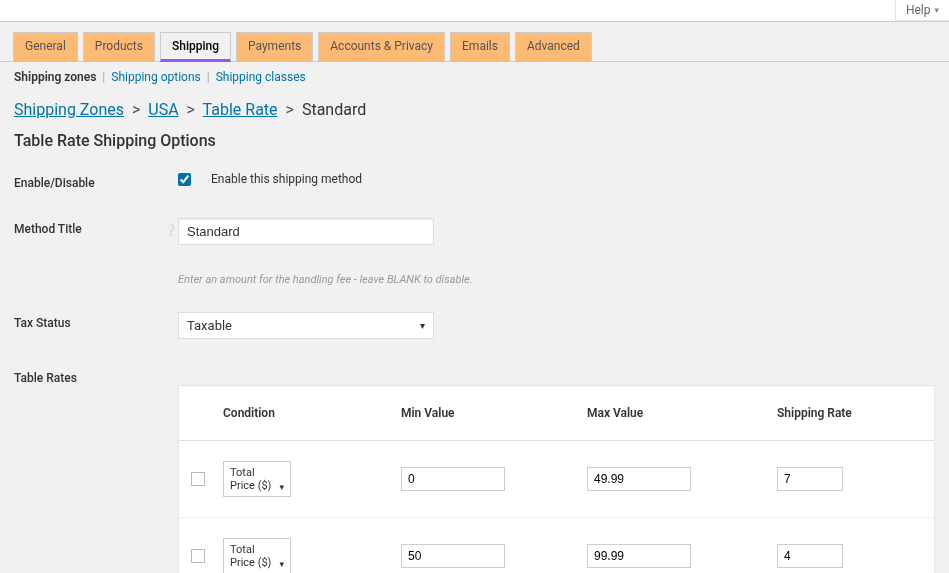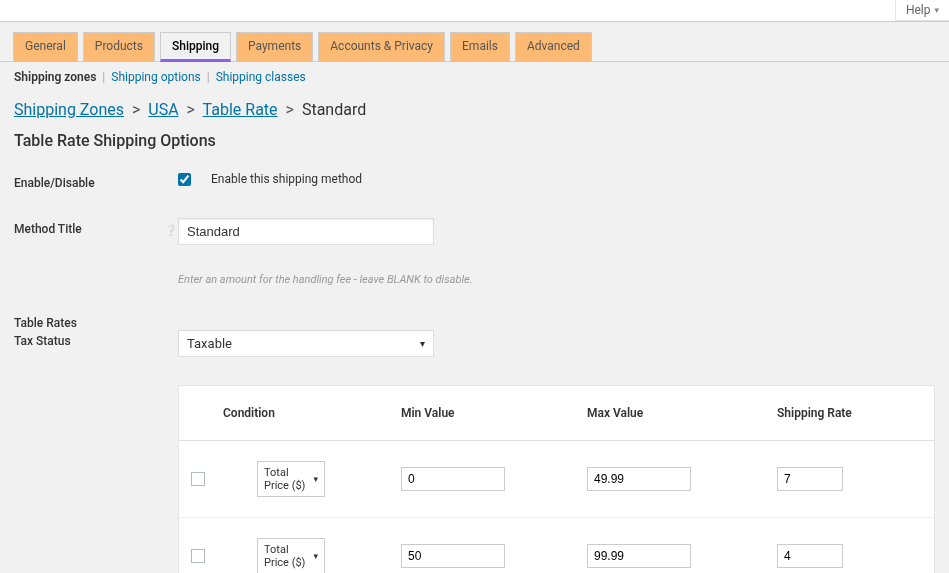--- a/index.html
+++ b/index.html
@@ -167,23 +167,22 @@
 
     .row-checkbox { width: 14px; height: 14px; border: 1px solid #b4b9be; background: #fff; }
 
     .cond-select {
       border: 1px solid #ccc;
       font-size: 11px;
       padding: 4px 6px;
       width: 68px;
       display: flex;
       justify-content: space-between;
-      align-items: center;
-      background: #fff;
-      margin-left: 34px;
+      align-items: flex-end;
+      background: #fff;
     }
     .cond-select::after { content: "▾"; font-size: 9px; }
 
     .cell-input {
       border: 1px solid #ccc;
       font-size: 12px;
       padding: 4px 6px;
       width: 104px;
       background: #fff;
     }
@@ -244,32 +243,32 @@
   <div class="form-row">
     <div class="form-label">Method Title</div>
     <div class="label-help">❔</div>
     <div class="form-control">
       <input class="text-input" type="text" value="Standard" style="">
     </div>
   </div>
 
   <div class="help-text">Enter an amount for the handling fee - leave BLANK to disable.</div>
 
-  <div class="form-row" style="margin-bottom:0">
-    <div class="form-label">Table Rates</div>
-  </div>
-
   <div class="form-row">
     <div class="form-label">Tax Status</div>
     <div class="label-help-empty"></div>
     <div class="form-control">
       <div class="select-input">
         <span>Taxable</span>
       </div>
     </div>
+  </div>
+
+  <div class="form-row" style="margin-bottom:0">
+    <div class="form-label">Table Rates</div>
   </div>
 
   <div class="rates-table-wrap">
     <div class="rates-header-row">
       <div></div>
       <div>Condition</div>
       <div>Min Value</div>
       <div>Max Value</div>
       <div>Shipping Rate</div>
     </div>

